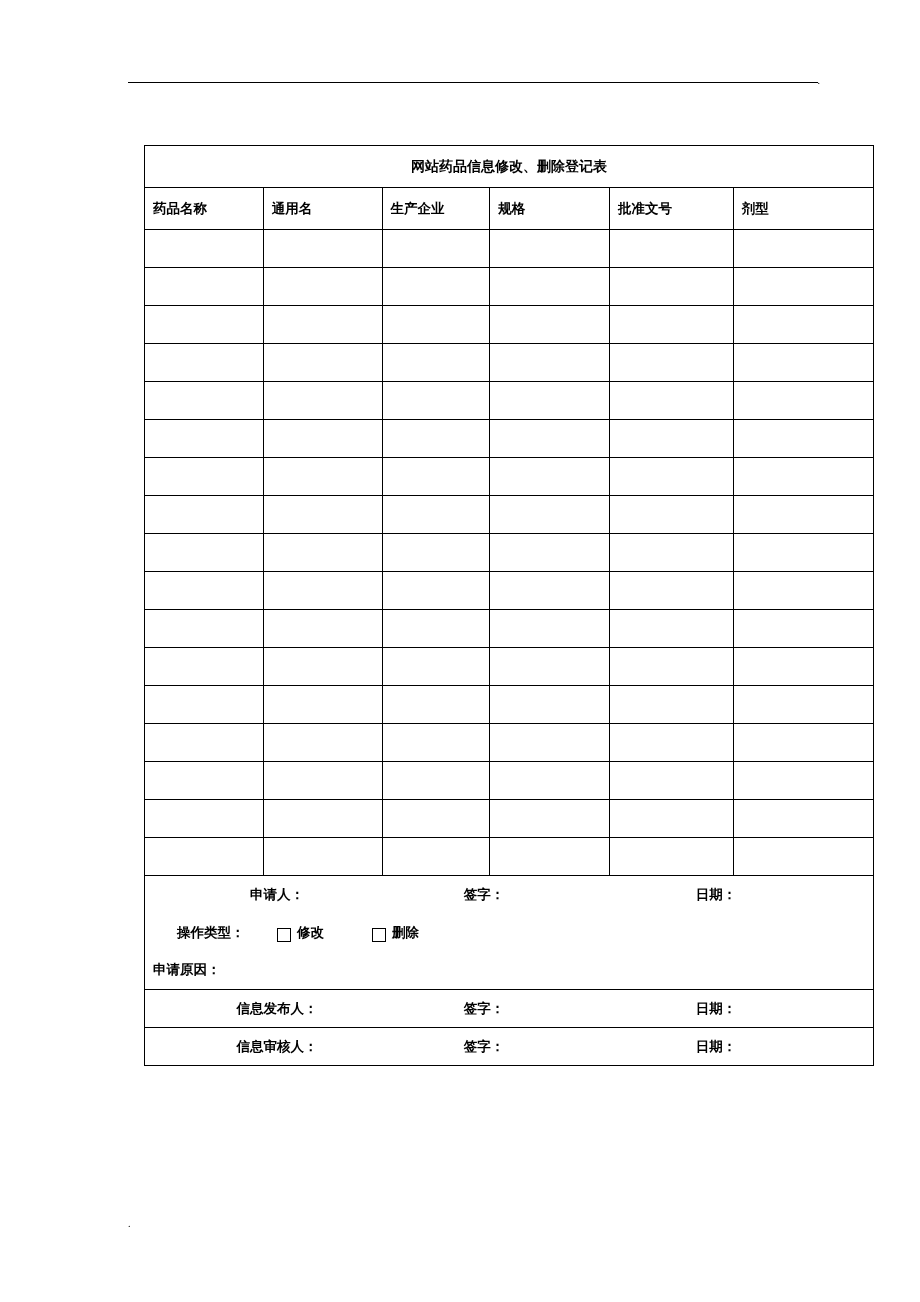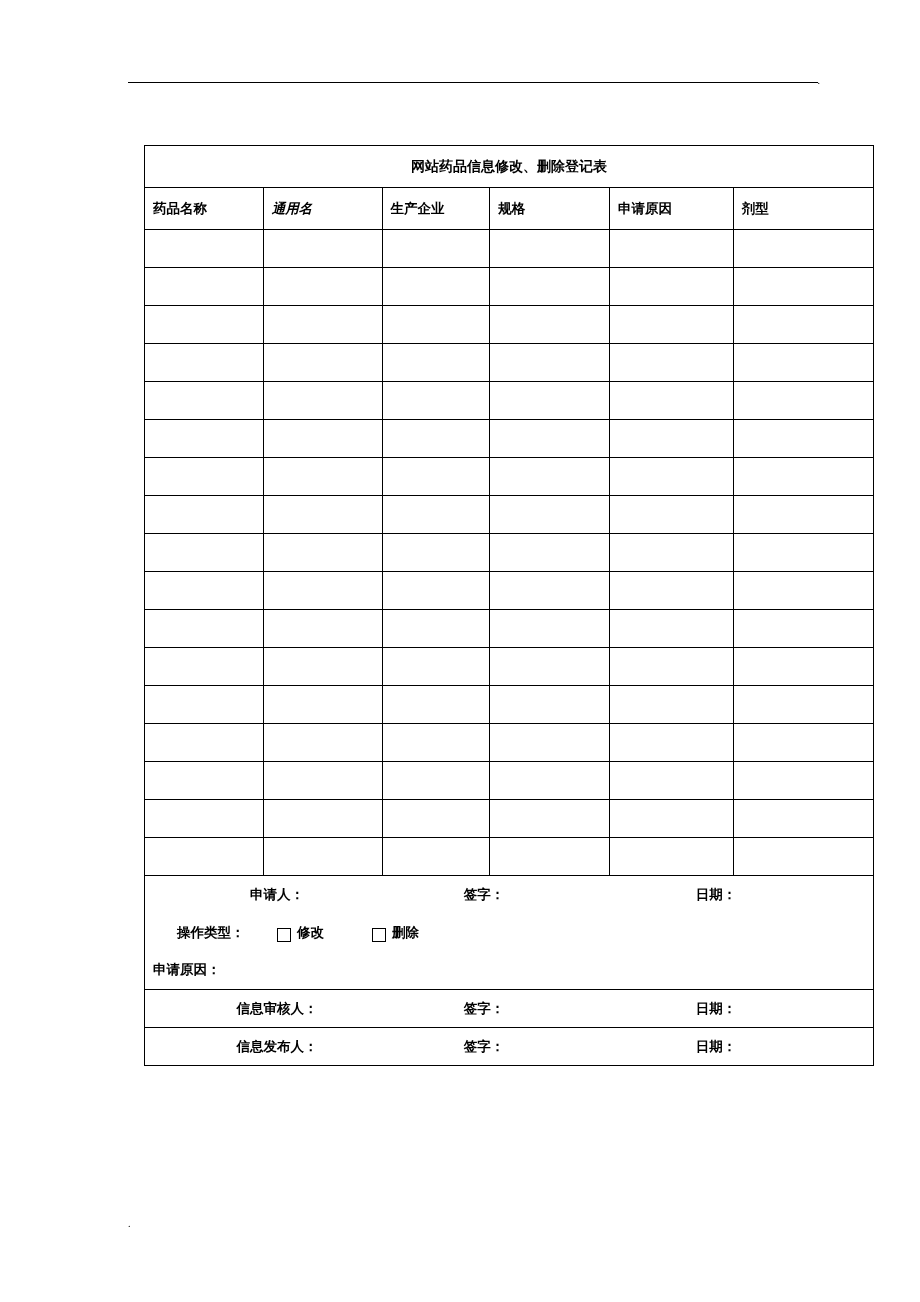--- a/index.html
+++ b/index.html
@@ -88,21 +88,21 @@
       margin-right: 6px;
       vertical-align: middle;
     }
     .bottom-dot {
       position: absolute;
       top: 1218px;
       left: 128px;
       font-size: 10px;
     }
     .col-1 { width: 117px; }
-    .col-2 { width: 117px; font-style: italic; }
+    .col-2 { width: 117px; }
     .col-3 { width: 106px; }
     .col-4 { width: 118px; }
     .col-5 { width: 122px; }
     .col-6 { width: 138px; }
   </style>
 </head>
 <body>
 
 <div class="top-rule"></div>
 <div class="top-dot">.</div>
@@ -110,21 +110,21 @@
 <table class="main-table">
   <tbody>
       <tr class="title-row">
     <td colspan="6">网站药品信息修改、删除登记表</td>
   </tr>
   <tr class="header-row">
     <th class="col-1">药品名称</th>
     <th class="col-2">通用名</th>
     <th class="col-3">生产企业</th>
     <th class="col-4">规格</th>
-    <th class="col-5">申请原因</th>
+    <th class="col-5">批准文号</th>
     <th class="col-6">剂型</th>
   </tr>
 
   <tr class="data-row">
         <td></td>
         <td></td>
         <td></td>
         <td></td>
         <td></td>
         <td></td>
@@ -287,32 +287,32 @@
   <tr class="sign-row">
     <td colspan="6" style="border-top:none;margin-left:48px;">
       <span>申请原因：</span>
     </td>
   </tr>
 
 
   <tr class="sign-row">
     <td colspan="6">
       <div class="sign-line">
+        <span class="sign-col sign-col-1">信息发布人：</span>
+        <span class="sign-col sign-col-2">签字：</span>
+        <span class="sign-col sign-col-3">日期：</span>
+      </div>
+    </td>
+  </tr>
+
+  <tr class="sign-row">
+    <td colspan="6">
+      <div class="sign-line">
         <span class="sign-col sign-col-1">信息审核人：</span>
         <span class="sign-col sign-col-2">签字：</span>
         <span class="sign-col sign-col-3">日期：</span>
       </div>
     </td>
   </tr>
-
-  <tr class="sign-row">
-    <td colspan="6">
-      <div class="sign-line">
-        <span class="sign-col sign-col-1">信息发布人：</span>
-        <span class="sign-col sign-col-2">签字：</span>
-        <span class="sign-col sign-col-3">日期：</span>
-      </div>
-    </td>
-  </tr>
 </tbody>
   </table>
 
 <div class="bottom-dot">.</div>
 
 </body></html>

